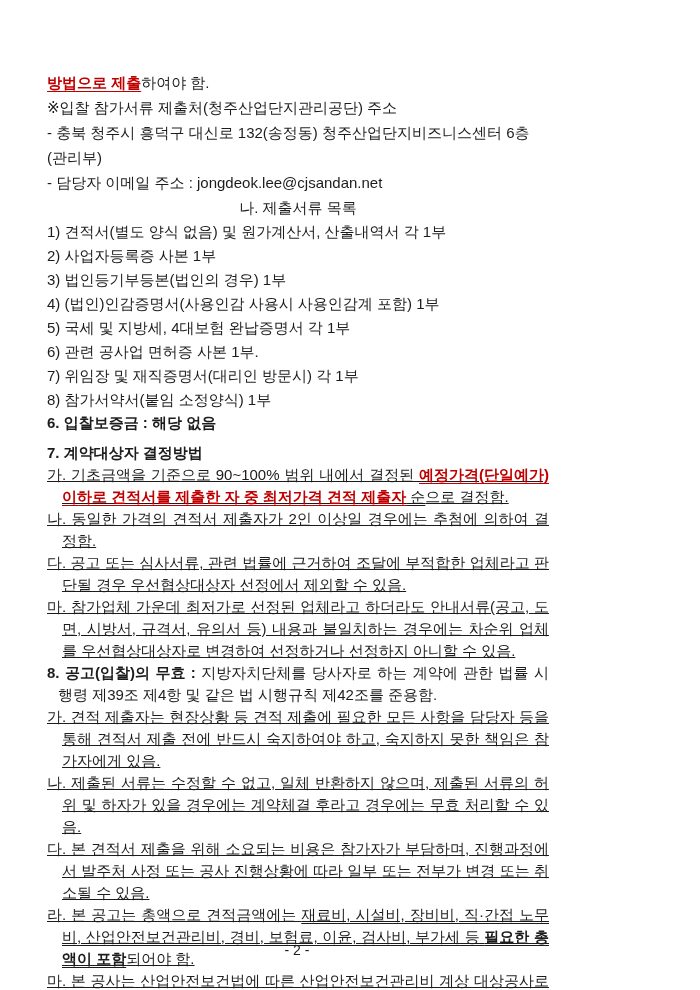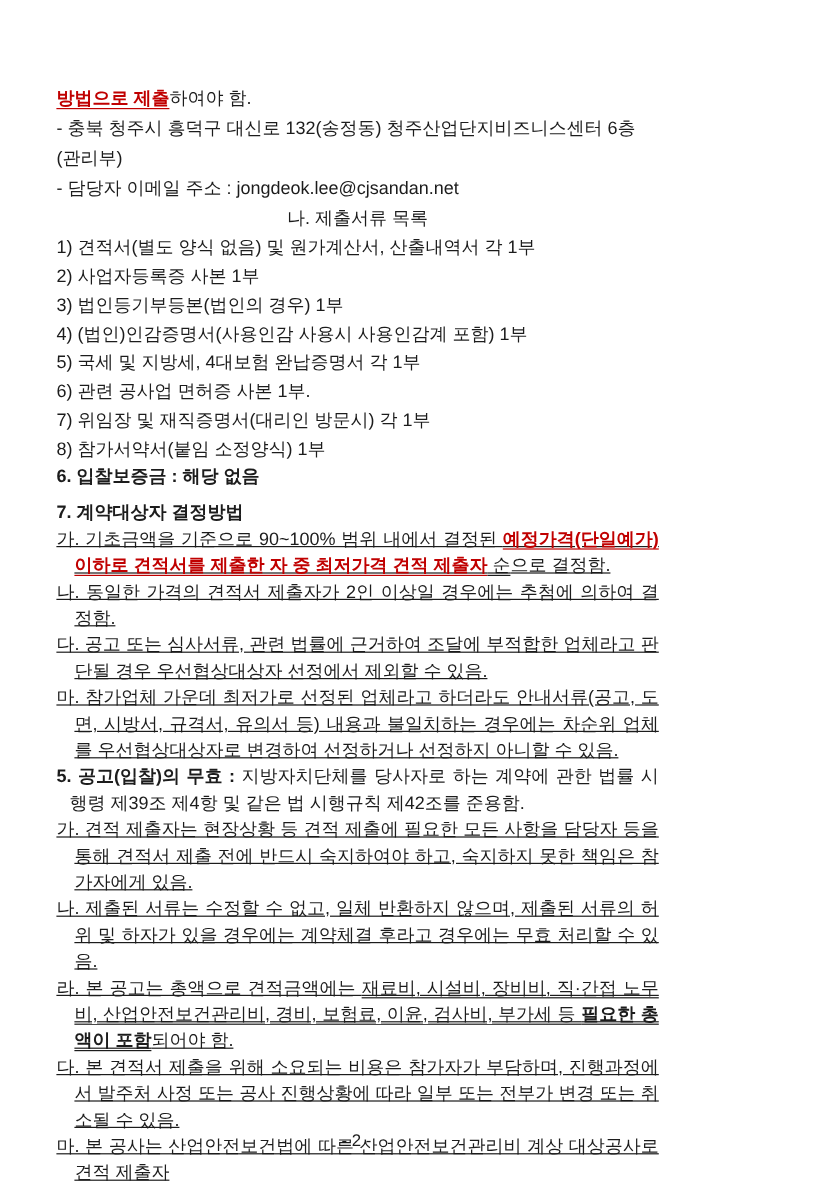--- a/index.html
+++ b/index.html
@@ -67,20 +67,21 @@
     color: #1c1c1c;
   }
 </style>
 </head>
 <body>
 
 <div class="page">
 
   <p class="carryover"><span class="red bold u">방법으로 제출</span><span>하여야 함.</span></p>
 
+  <p class="note">※입찰 참가서류 제출처(청주산업단지관리공단) 주소</p>
   <p class="dash-line">- 충북 청주시 흥덕구 대신로 132(송정동) 청주산업단지비즈니스센터 6층(관리부)</p>
   <p class="dash-line">- 담당자 이메일 주소 : jongdeok.lee@cjsandan.net</p>
 
   <p class="list-head">나. 제출서류 목록</p>
   <p class="num-item">1) 견적서(별도 양식 없음) 및 원가계산서, 산출내역서 각 1부</p>
   <p class="num-item">2) 사업자등록증 사본 1부</p>
   <p class="num-item">3) 법인등기부등본(법인의 경우) 1부</p>
   <p class="num-item">4) (법인)인감증명서(사용인감 사용시 사용인감계 포함) 1부</p>
   <p class="num-item">5) 국세 및 지방세, 4대보험 완납증명서 각 1부</p>
   <p class="num-item">6) 관련 공사업 면허증 사본 1부.</p>
@@ -88,22 +89,22 @@
   <p class="num-item">8) 참가서약서(붙임 소정양식) 1부</p>
 
   <p class="sec-title tight">6. 입찰보증금 : 해당 없음</p>
 
   <p class="sec-title">7. 계약대상자 결정방법</p>
   <p class="sub-item"><span>가. 기초금액을 기준으로 90~100% 범위 내에서 결정된 </span><span class="red bold u">예정가격(단일예가) 이하로 견적서를 제출한 자 중 최저가격 견적 제출자</span><span class="u"> 순</span><span>으로 결정함.</span></p>
   <p class="sub-item">나. 동일한 가격의 견적서 제출자가 2인 이상일 경우에는 추첨에 의하여 결정함.</p>
   <p class="sub-item">다. 공고 또는 심사서류, 관련 법률에 근거하여 조달에 부적합한 업체라고 판단될 경우 우선협상대상자 선정에서 제외할 수 있음.</p>
   <p class="sub-item">마. 참가업체 가운데 최저가로 선정된 업체라고 하더라도 안내서류(공고, 도면, 시방서, 규격서, 유의서 등) 내용과 불일치하는 경우에는 차순위 업체를 우선협상대상자로 변경하여 선정하거나 선정하지 아니할 수 있음.</p>
 
-  <p class="sec-para"><span class="bold">5. 공고(입찰)의 무효 : </span><span>지방자치단체를 당사자로 하는 계약에 관한 법률 시행령 제39조 제4항 및 같은 법 시행규칙 제42조를 준용함.</span></p>
+  <p class="sec-para"><span class="bold">8. 공고(입찰)의 무효 : </span><span>지방자치단체를 당사자로 하는 계약에 관한 법률 시행령 제39조 제4항 및 같은 법 시행규칙 제42조를 준용함.</span></p>
 
   <p class="sub-item">가. 견적 제출자는 현장상황 등 견적 제출에 필요한 모든 사항을 담당자 등을 통해 견적서 제출 전에 반드시 숙지하여야 하고, 숙지하지 못한 책임은 참가자에게 있음.</p>
   <p class="sub-item">나. 제출된 서류는 수정할 수 없고, 일체 반환하지 않으며, 제출된 서류의 허위 및 하자가 있을 경우에는 계약체결 후라고 경우에는 무효 처리할 수 있음.</p>
+  <p class="sub-item">다. 본 견적서 제출을 위해 소요되는 비용은 참가자가 부담하며, 진행과정에서 발주처 사정 또는 공사 진행상황에 따라 일부 또는 전부가 변경 또는 취소될 수 있음.</p>
   <p class="sub-item"><span>라. 본 공고는 총액으로 견적금액에는 </span><span class="u">재료비, 시설비, 장비비, 직·간접 노무비, 산업안전보건관리비, 경비, 보험료, 이윤, 검사비, 부가세 등 </span><span class="u bold">필요한 총액이 포함</span><span>되어야 함.</span></p>
-  <p class="sub-item">다. 본 견적서 제출을 위해 소요되는 비용은 참가자가 부담하며, 진행과정에서 발주처 사정 또는 공사 진행상황에 따라 일부 또는 전부가 변경 또는 취소될 수 있음.</p>
   <p class="sub-item">마. 본 공사는 산업안전보건법에 따른 산업안전보건관리비 계상 대상공사로 견적 제출자</p>
 
   <div class="footer">- 2 -</div>
 </div>
 
 </body></html>

